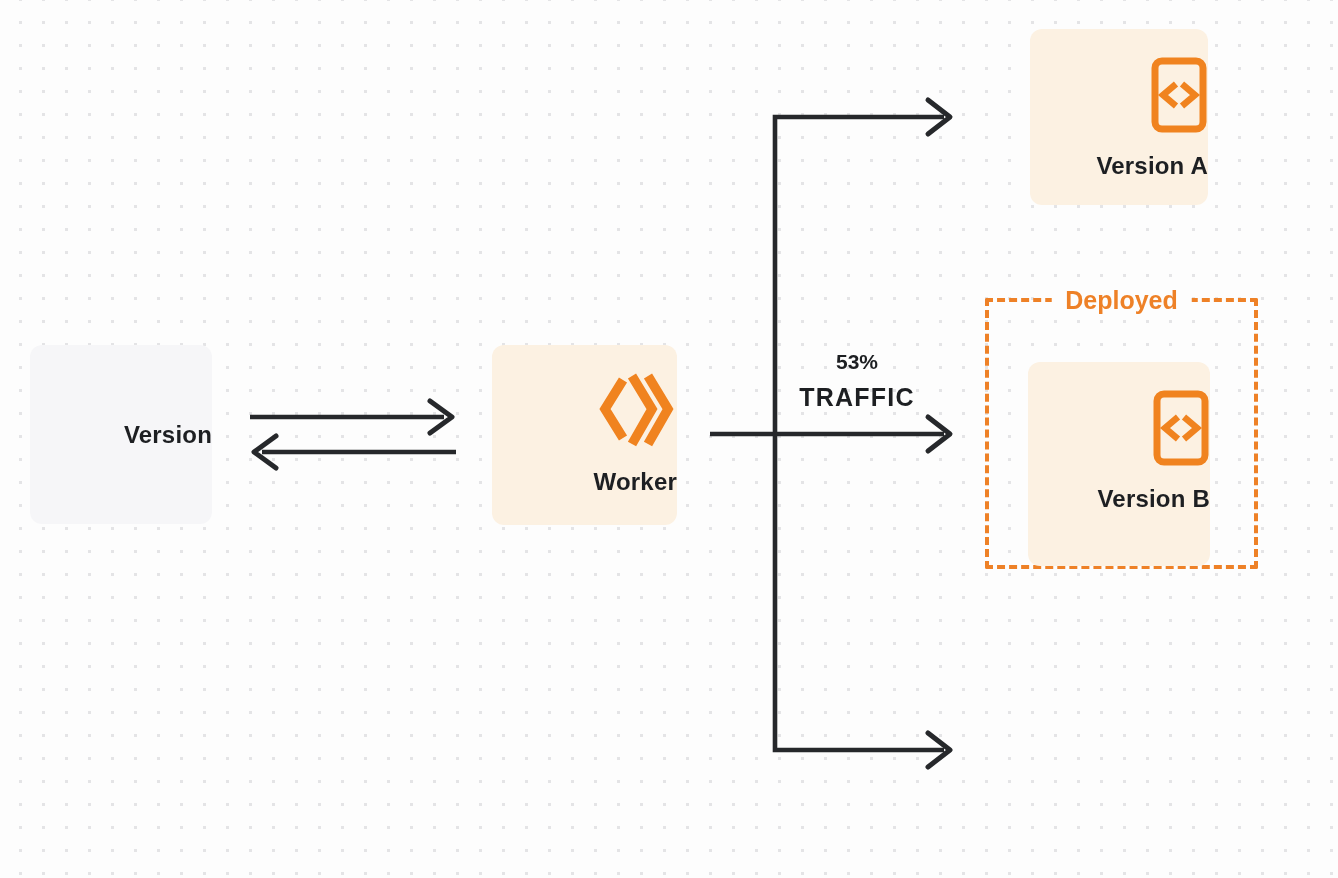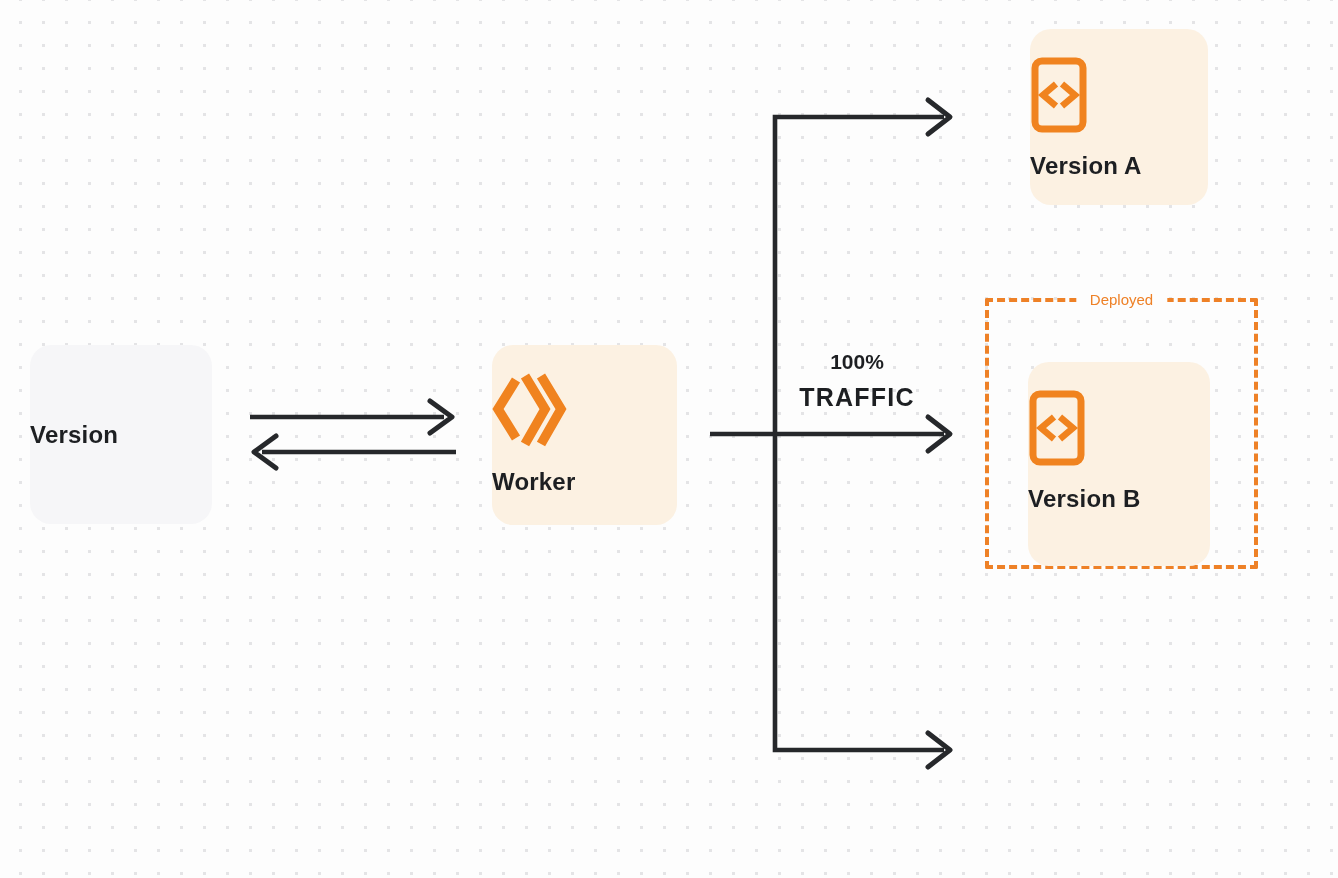--- a/index.html
+++ b/index.html
@@ -37,24 +37,24 @@
   svg.arrow-layer path.head {
     stroke: #26282b;
     stroke-width: 5;
     fill: none;
     stroke-linecap: round;
     stroke-linejoin: round;
   }
 
   .node {
     position: absolute;
-    border-radius: 21px;
+    border-radius: 12px;
     display: flex;
     flex-direction: column;
-    align-items: flex-start;
+    align-items: flex-end;
   }
   .node.gray  { background: #f6f6f8; justify-content: center; }
   .node.cream { background: #fcf1e2; padding-top: 27px; }
 
   .node-label {
     font-size: 24px;
     font-weight: 700;
     color: #1d1f22;
     letter-spacing: 0.2px;
   }
@@ -90,22 +90,22 @@
     border-radius: 2px;
   }
   .deployed-label {
     position: absolute;
     top: -16px;
     left: 50%;
     transform: translateX(-50%);
     background: #fdfdfd;
     padding: 0 14px;
     color: #ee8127;
-    font-size: 15px;
-    font-weight: 400;
+    font-size: 25px;
+    font-weight: 700;
     white-space: nowrap;
     line-height: 28px;
   }
 </style>
 </head>
 <body>
 
 <div class="canvas">
 
   <svg class="arrow-layer" viewBox="0 0 1338 878">
@@ -132,21 +132,21 @@
   <div class="node cream" style="left:492px; top:345px; width:185px; height:180px;">
     <svg class="icon-svg" width="78" height="78" viewBox="0 0 78 78">
       <path class="stroke" stroke-width="9.5" d="M24 8 L6 37 L24 66"></path>
       <path class="stroke" stroke-width="9.5" d="M33 4 L53 37 L33 72"></path>
       <path class="stroke" stroke-width="9.5" d="M49 4 L69 37 L49 72"></path>
     </svg>
     <div class="node-label">Worker</div>
   </div>
 
   <div class="traffic-label">
-    <div class="traffic-line1">100%</div>
+    <div class="traffic-line1">53%</div>
     <div class="traffic-line2">TRAFFIC</div>
   </div>
 
   <div class="deployed-box">
     <span class="deployed-label">Deployed</span>
   </div>
 
   <div class="node cream" style="left:1030px; top:29px; width:178px; height:176px;">
     <svg class="icon-svg" width="58" height="78" viewBox="0 0 58 78">
       <rect class="stroke" stroke-width="7" x="5" y="5" width="48" height="68" rx="7"></rect>

